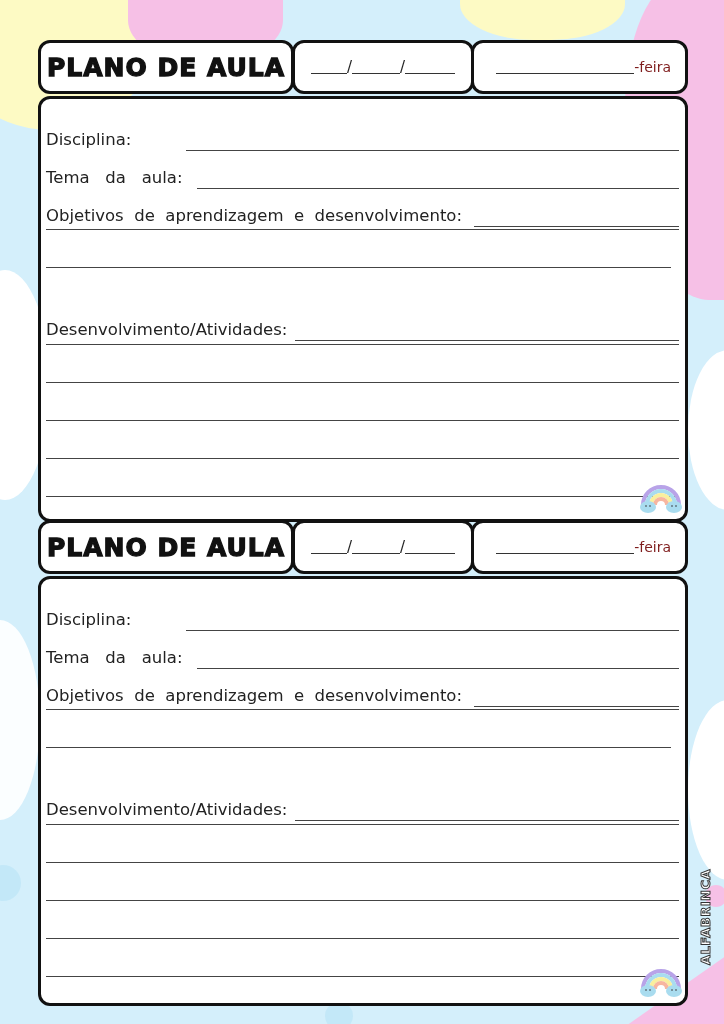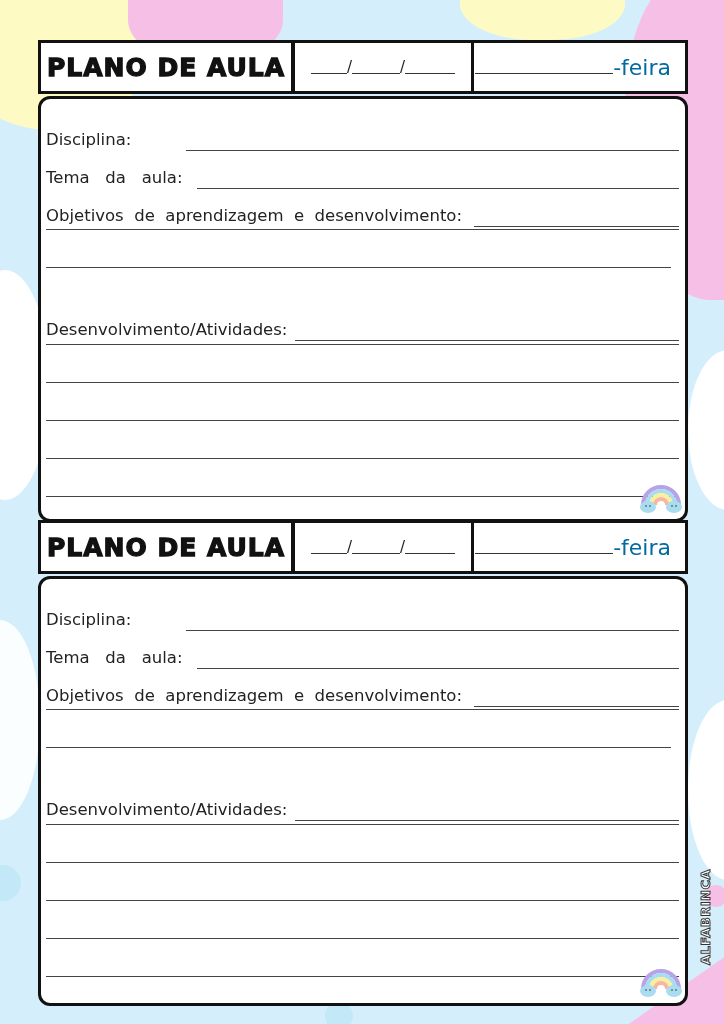--- a/index.html
+++ b/index.html
@@ -21,31 +21,31 @@
     .b-cloudR2 { left: 688px; top: 700px; width: 80px; height: 180px; background: #ffffff; border-radius: 50%; }
     .b-dot1 { left: -15px; top: 865px; width: 36px; height: 36px; background: #c3e8f8; border-radius: 50%; }
     .b-dot2 { left: 325px; top: 1002px; width: 28px; height: 28px; background: #c3e8f8; border-radius: 50%; }
     .b-pink3 { left: 640px; top: 970px; width: 160px; height: 90px; background: #f6c0e6; transform: rotate(-35deg); }
     .b-pinkdot { left: 705px; top: 885px; width: 22px; height: 22px; background: #f6c0e6; border-radius: 50%; }
 
     .plan { position: absolute; left: 38px; width: 650px; }
     .head { position: absolute; top: 0; left: 0; height: 58px; width: 650px; }
     .box {
       position: absolute; top: 0; height: 54px;
-      background: #fff; border: 3px solid #111; border-radius: 0;
+      background: #fff; border: 3px solid #111; border-radius: 12px;
       display: flex; align-items: center;
     }
     .title-box { left: 0; width: 256px; justify-content: center; }
     .title {
       font-family: "DejaVu Sans", sans-serif; font-weight: 900;
       font-size: 25px; letter-spacing: 1px; color: #111;
       -webkit-text-stroke: 1.3px #111;
     }
     .date-box { left: 254px; width: 182px; justify-content: center; font-size: 15px; color: #222; }
-    .day-box { left: 433px; width: 217px; justify-content: flex-end; padding-right: 14px; font-size: 22px; color: #0369a1; }
+    .day-box { left: 433px; width: 217px; justify-content: flex-end; padding-right: 14px; font-size: 14px; color: #7f1d1d; }
     .uline { display: inline-block; border-bottom: 1.5px solid #333; height: 14px; vertical-align: baseline; }
     .body {
       position: absolute; top: 56px; left: 0; width: 650px; height: 426px;
       background: #fff; border: 3px solid #111; border-radius: 12px;
     }
     .row {
       position: absolute; left: 5px; right: 6px;
       display: flex; align-items: flex-end; font-size: 16.5px; color: #222;
       font-family: "DejaVu Sans", sans-serif;
     }

